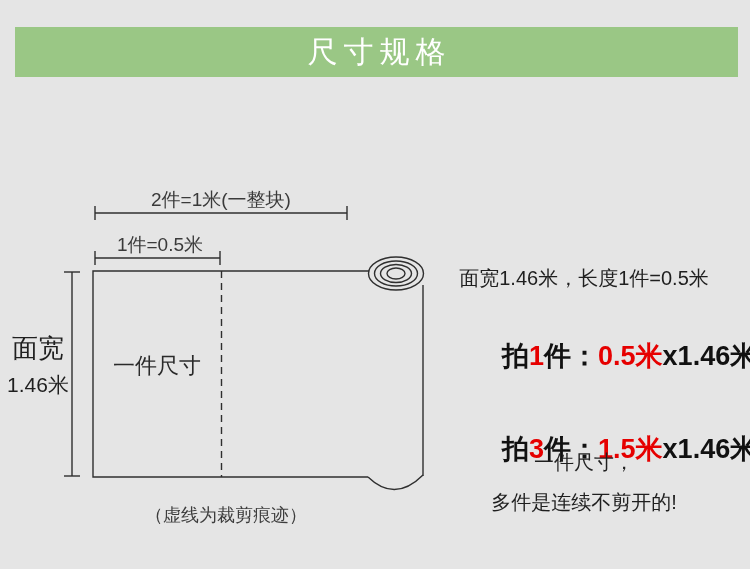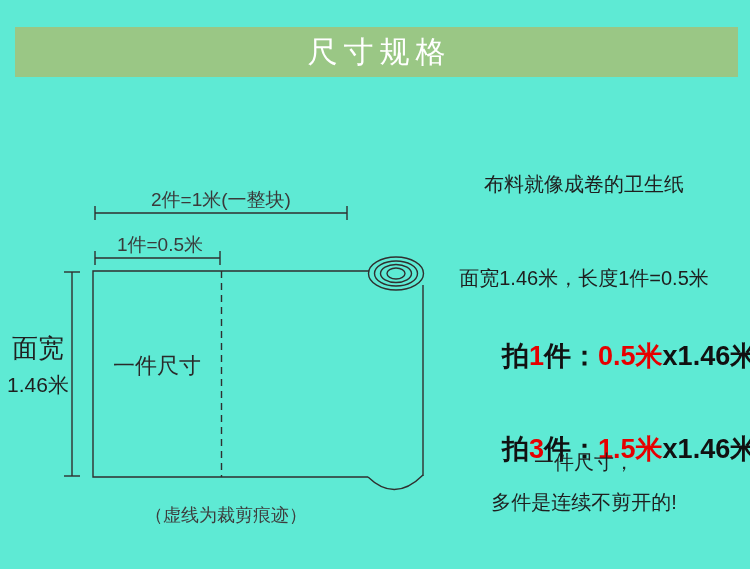--- a/index.html
+++ b/index.html
@@ -2,21 +2,21 @@
 <html><head>
 <meta charset="utf-8">
 <style>
   html, body { margin: 0; padding: 0; }
   body { font-family: "Liberation Sans", "DejaVu Sans", sans-serif; }
 
   .page {
     position: relative;
     width: 750px;
     height: 569px;
-    background: #5eead4;
+    background: #e5e5e5;
     overflow: hidden;
   }
 
   
   .banner {
     position: absolute;
     left: 15px;
     top: 27px;
     width: 723px;
     height: 50px;
@@ -156,21 +156,20 @@
       <ellipse class="stroke" cx="396" cy="273.5" rx="9" ry="5.5"></ellipse>
     </g>
 
     <text class="piece-label" x="157" y="373" text-anchor="middle">一件尺寸</text>
 
     <text class="caption-label" x="226" y="521" text-anchor="middle">（虚线为裁剪痕迹）</text>
   </svg>
 
   <div class="info-panel">
 
-    <div class="info-line" style="top:172px;">布料就像成卷的卫生纸</div>
 
 
     <div class="info-line" style="top:266px;">面宽1.46米，长度1件=0.5米</div>
 
     <div class="order-line" style="top:308px;">
       <span>拍</span><span class="red">1</span><span>件：</span><span class="red">0.5米</span><span>x1.46米</span>
     </div>
 
 
     <div class="order-line" style="top:401px;">

